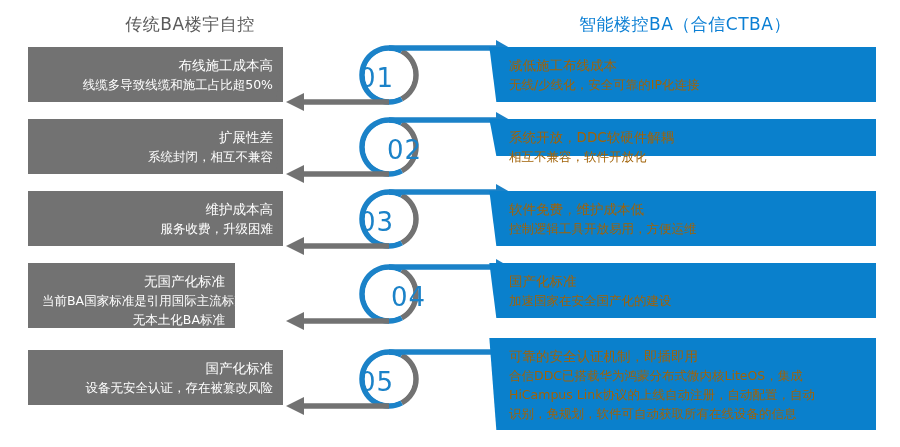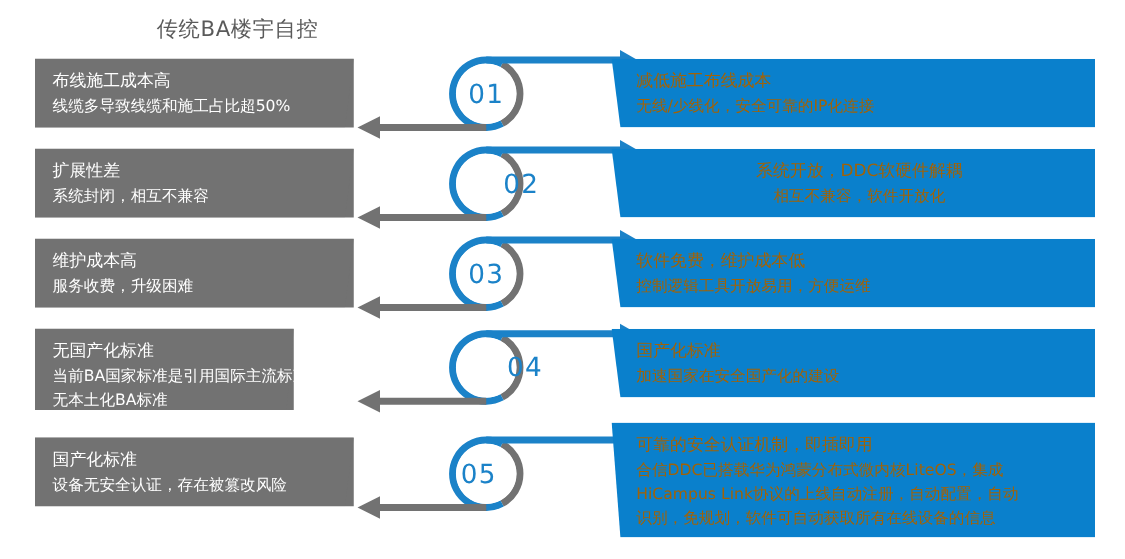--- a/index.html
+++ b/index.html
@@ -40,21 +40,21 @@
     box-sizing:border-box;
     padding:9px 10px 9px 14px;
   }
   .gray-box .clip{
     position:absolute;left:0;top:0;right:0;bottom:0;
     background:#727272;
     -webkit-clip-path:polygon(0 0,100% 0,97.2% 100%,0 100%);
     clip-path:polygon(0 0,100% 0,97.2% 100%,0 100%);
     z-index:0;
   }
-  .gray-box .txt{position:relative;z-index:1;}
+  .gray-box .txt{position:relative;z-index:1;text-align:right;}
 
   
   .blue-box{
     position:absolute;
     left:487px;
     box-sizing:border-box;
     color:#a16207;
     padding:9px 10px 9px 22px;
   }
   .blue-box .clip{
@@ -72,35 +72,36 @@
   .line-n{
     font-size:12.5px;line-height:19px;white-space:nowrap;
   }
   .gray-box .line-1,.gray-box .line-n{color:#ffffff;}
 
   
   .connector{position:absolute;left:0;top:0;pointer-events:none;}
 
   .num-label{
     position:absolute;
-    font-size:21px;
+    font-size:26px;
     color:#1b82c8;
     letter-spacing:1px;
-    text-align:center;
+    text-align:left;
     line-height:1;
     white-space:nowrap;
   }
 </style>
 </head>
 <body>
 
 <div id="stage">
 
   <div class="heading" id="title-left">传统BA楼宇自控</div>
 
+  <div class="heading" id="title-right">智能楼控BA（合信CTBA）</div>
 
   <svg class="connector" id="connector-layer" width="900" height="447" viewBox="0 0 900 447">
       <path d="M 401.67573219521904 51.160414992808974 A 27 27 0 0 1 401.67573219521904 98.83958500719103" fill="none" stroke="#727272" stroke-width="5.5" stroke-linecap="butt"></path>
       <path d="M 401.67573219521904 98.83958500719103 A 27 27 0 1 1 401.67573219521904 51.160414992808974" fill="none" stroke="#1b82c8" stroke-width="5.5" stroke-linecap="butt"></path>
       <circle cx="389" cy="75" r="24.05" fill="#ffffff"></circle>
       <path d="M 389 48 L 498 48" fill="none" stroke="#1b82c8" stroke-width="5.5" stroke-linecap="butt"></path>
       <polygon points="496,40 510,48 496,56" fill="#1b82c8"></polygon>
       <path d="M 389 102 L 302 102" fill="none" stroke="#727272" stroke-width="5.5" stroke-linecap="butt"></path>
       <polygon points="304,93 286,102 304,111" fill="#727272"></polygon>
       <path d="M 401.67573219521904 123.16041499280897 A 27 27 0 0 1 401.67573219521904 170.83958500719103" fill="none" stroke="#727272" stroke-width="5.5" stroke-linecap="butt"></path>
@@ -149,21 +150,21 @@
         </div>
       </div>
       <div class="num-label" style="left: 359px; top: 65px; width: 60px;">01</div>
       <div class="gray-box" style="top: 119px; width: 255px; height: 55px;">
         <div class="clip"></div>
         <div class="txt">
           <div class="line-1">扩展性差</div>
           <div class="line-n">系统封闭，相互不兼容</div>
         </div>
       </div>
-      <div class="blue-box" style="top: 119px; width: 389px; height: 55px; text-align: center;">
+      <div class="blue-box" style="top: 119px; width: 389px; height: 37px;">
         <div class="clip"></div>
         <div class="txt">
           <div class="line-1">系统开放，DDC软硬件解耦</div>
           <div class="line-n">相互不兼容，软件开放化</div>
         </div>
       </div>
       <div class="num-label" style="left: 359px; top: 137px; width: 60px; margin-left: 28px;">02</div>
       <div class="gray-box" style="top: 191px; width: 255px; height: 55px;">
         <div class="clip"></div>
         <div class="txt">

